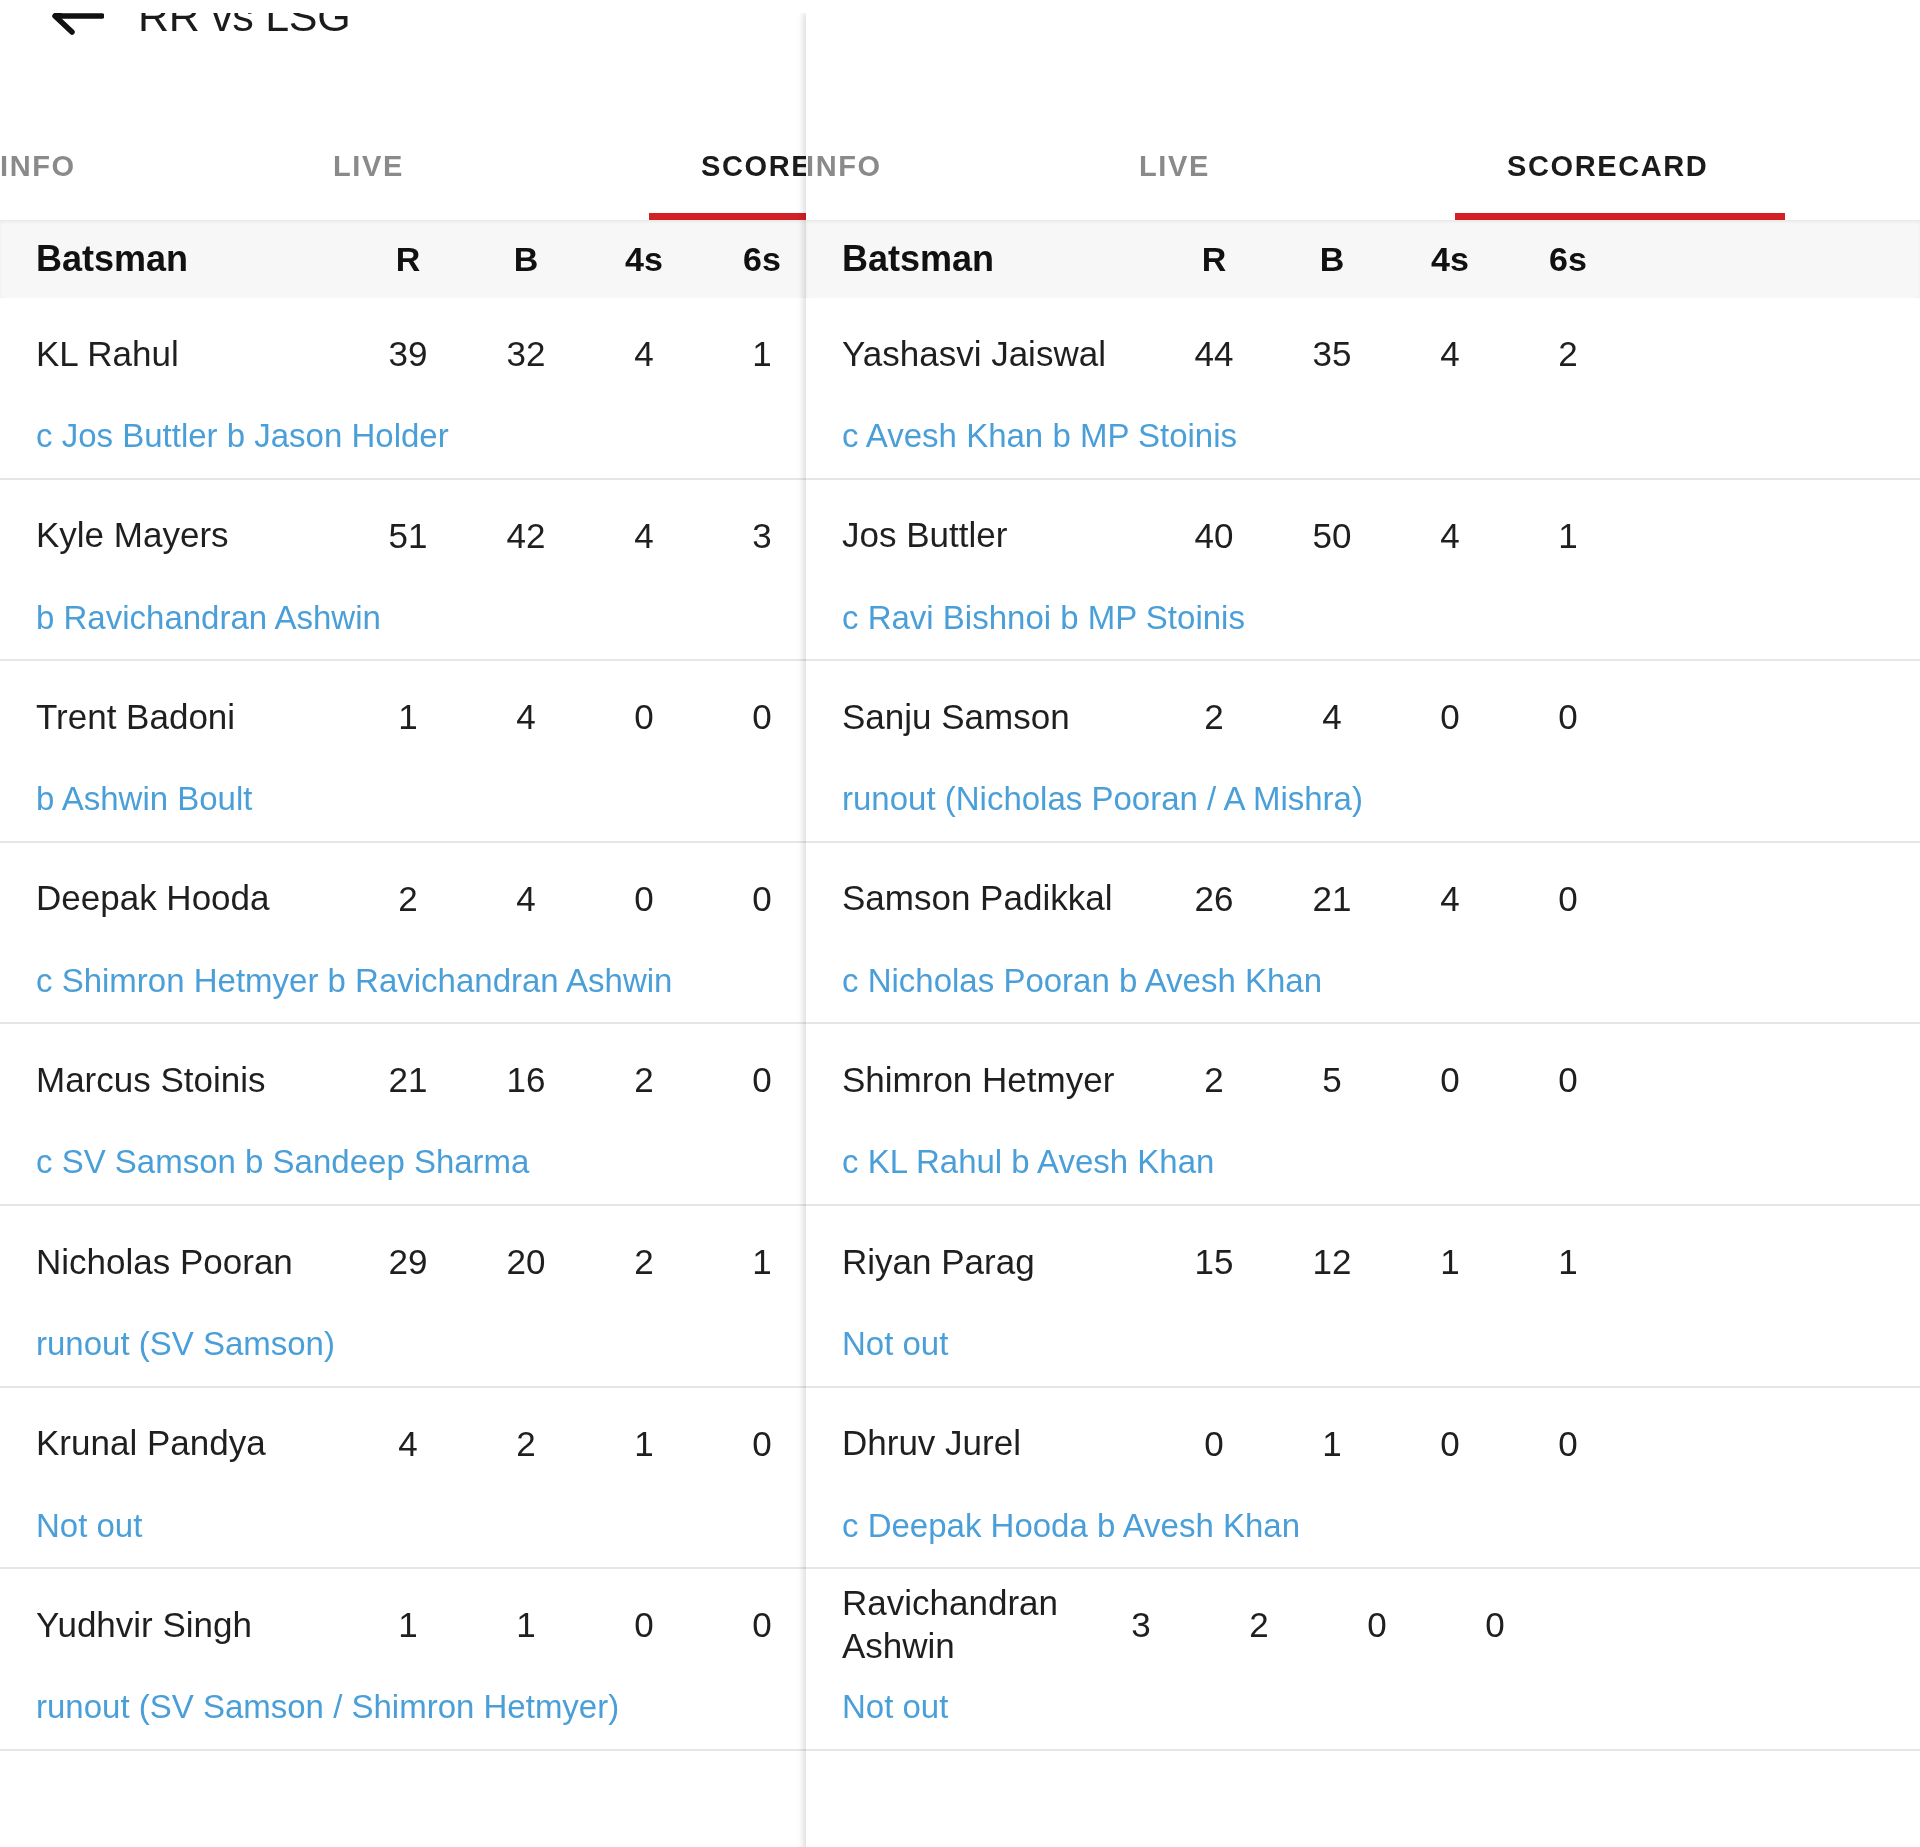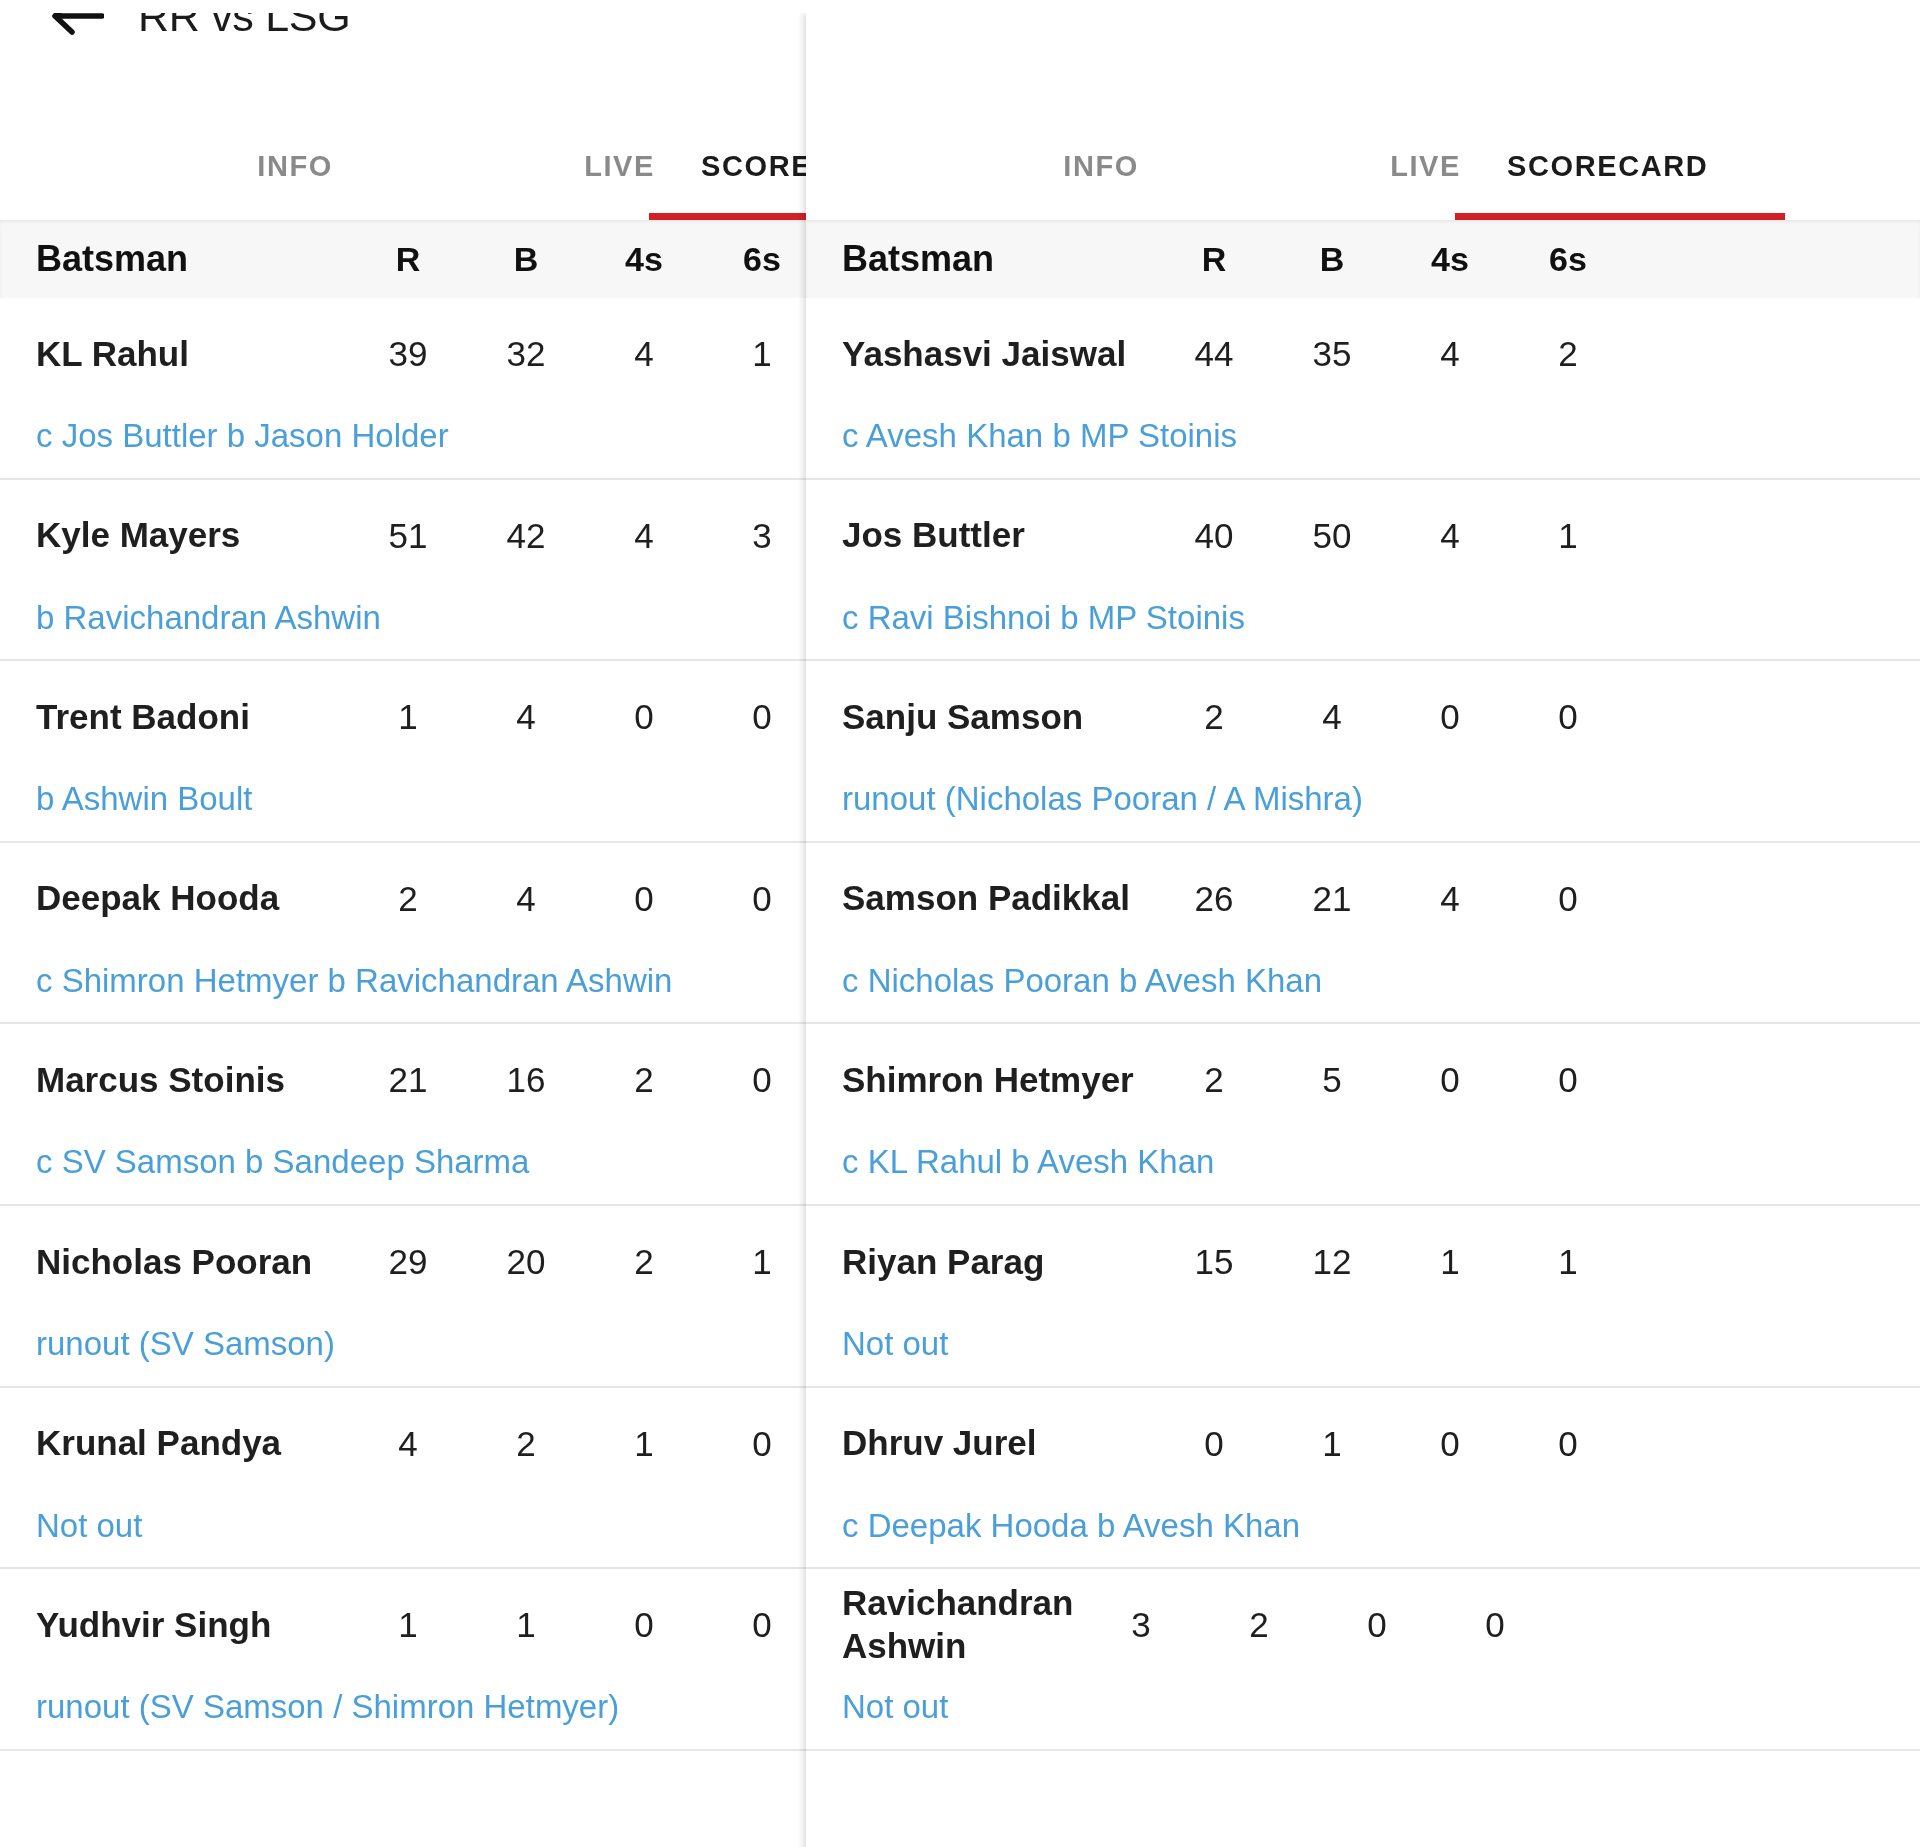--- a/index.html
+++ b/index.html
@@ -67,21 +67,21 @@
   .tabs {
     position: absolute;
     left: 0; right: 0;
     top: 108px;
     height: 90px;
     display: flex;
     align-items: center;
   }
   .tab {
     flex: none;
-    text-align: right;
+    text-align: left;
     font-size: 29px;
     font-weight: 700;
     letter-spacing: 1.6px;
     color: #8a8a8a;
     white-space: nowrap;
   }
   .tab.t-info  { width: 333px; }
   .tab.t-live  { width: 322px; }
   .tab.t-score { width: 330px; text-align: left; padding-left: 46px; color: #1b1b1b; }
 
@@ -116,21 +116,21 @@
   .row { border-bottom: 2px solid #e6e6e6; }
   .row:last-child { border-bottom: 2px solid #e6e6e6; }
 
   .row-main {
     display: flex;
     align-items: center;
     min-height: 92px;
     padding-top: 10px;
   }
   .c-name {
-    font-size: 35px; color: #1f1f1f; font-weight: 700;
+    font-size: 35px; color: #1f1f1f; font-weight: 400;
     padding-left: 36px; flex: none; width: 313px;
     line-height: 1.22;
   }
   .c-num {
     font-size: 35px; color: #1f1f1f; font-weight: 400;
     text-align: center; flex: none;
   }
   .w-r  { width: 118px; }
   .w-b  { width: 118px; }
   .w-4  { width: 118px; }

